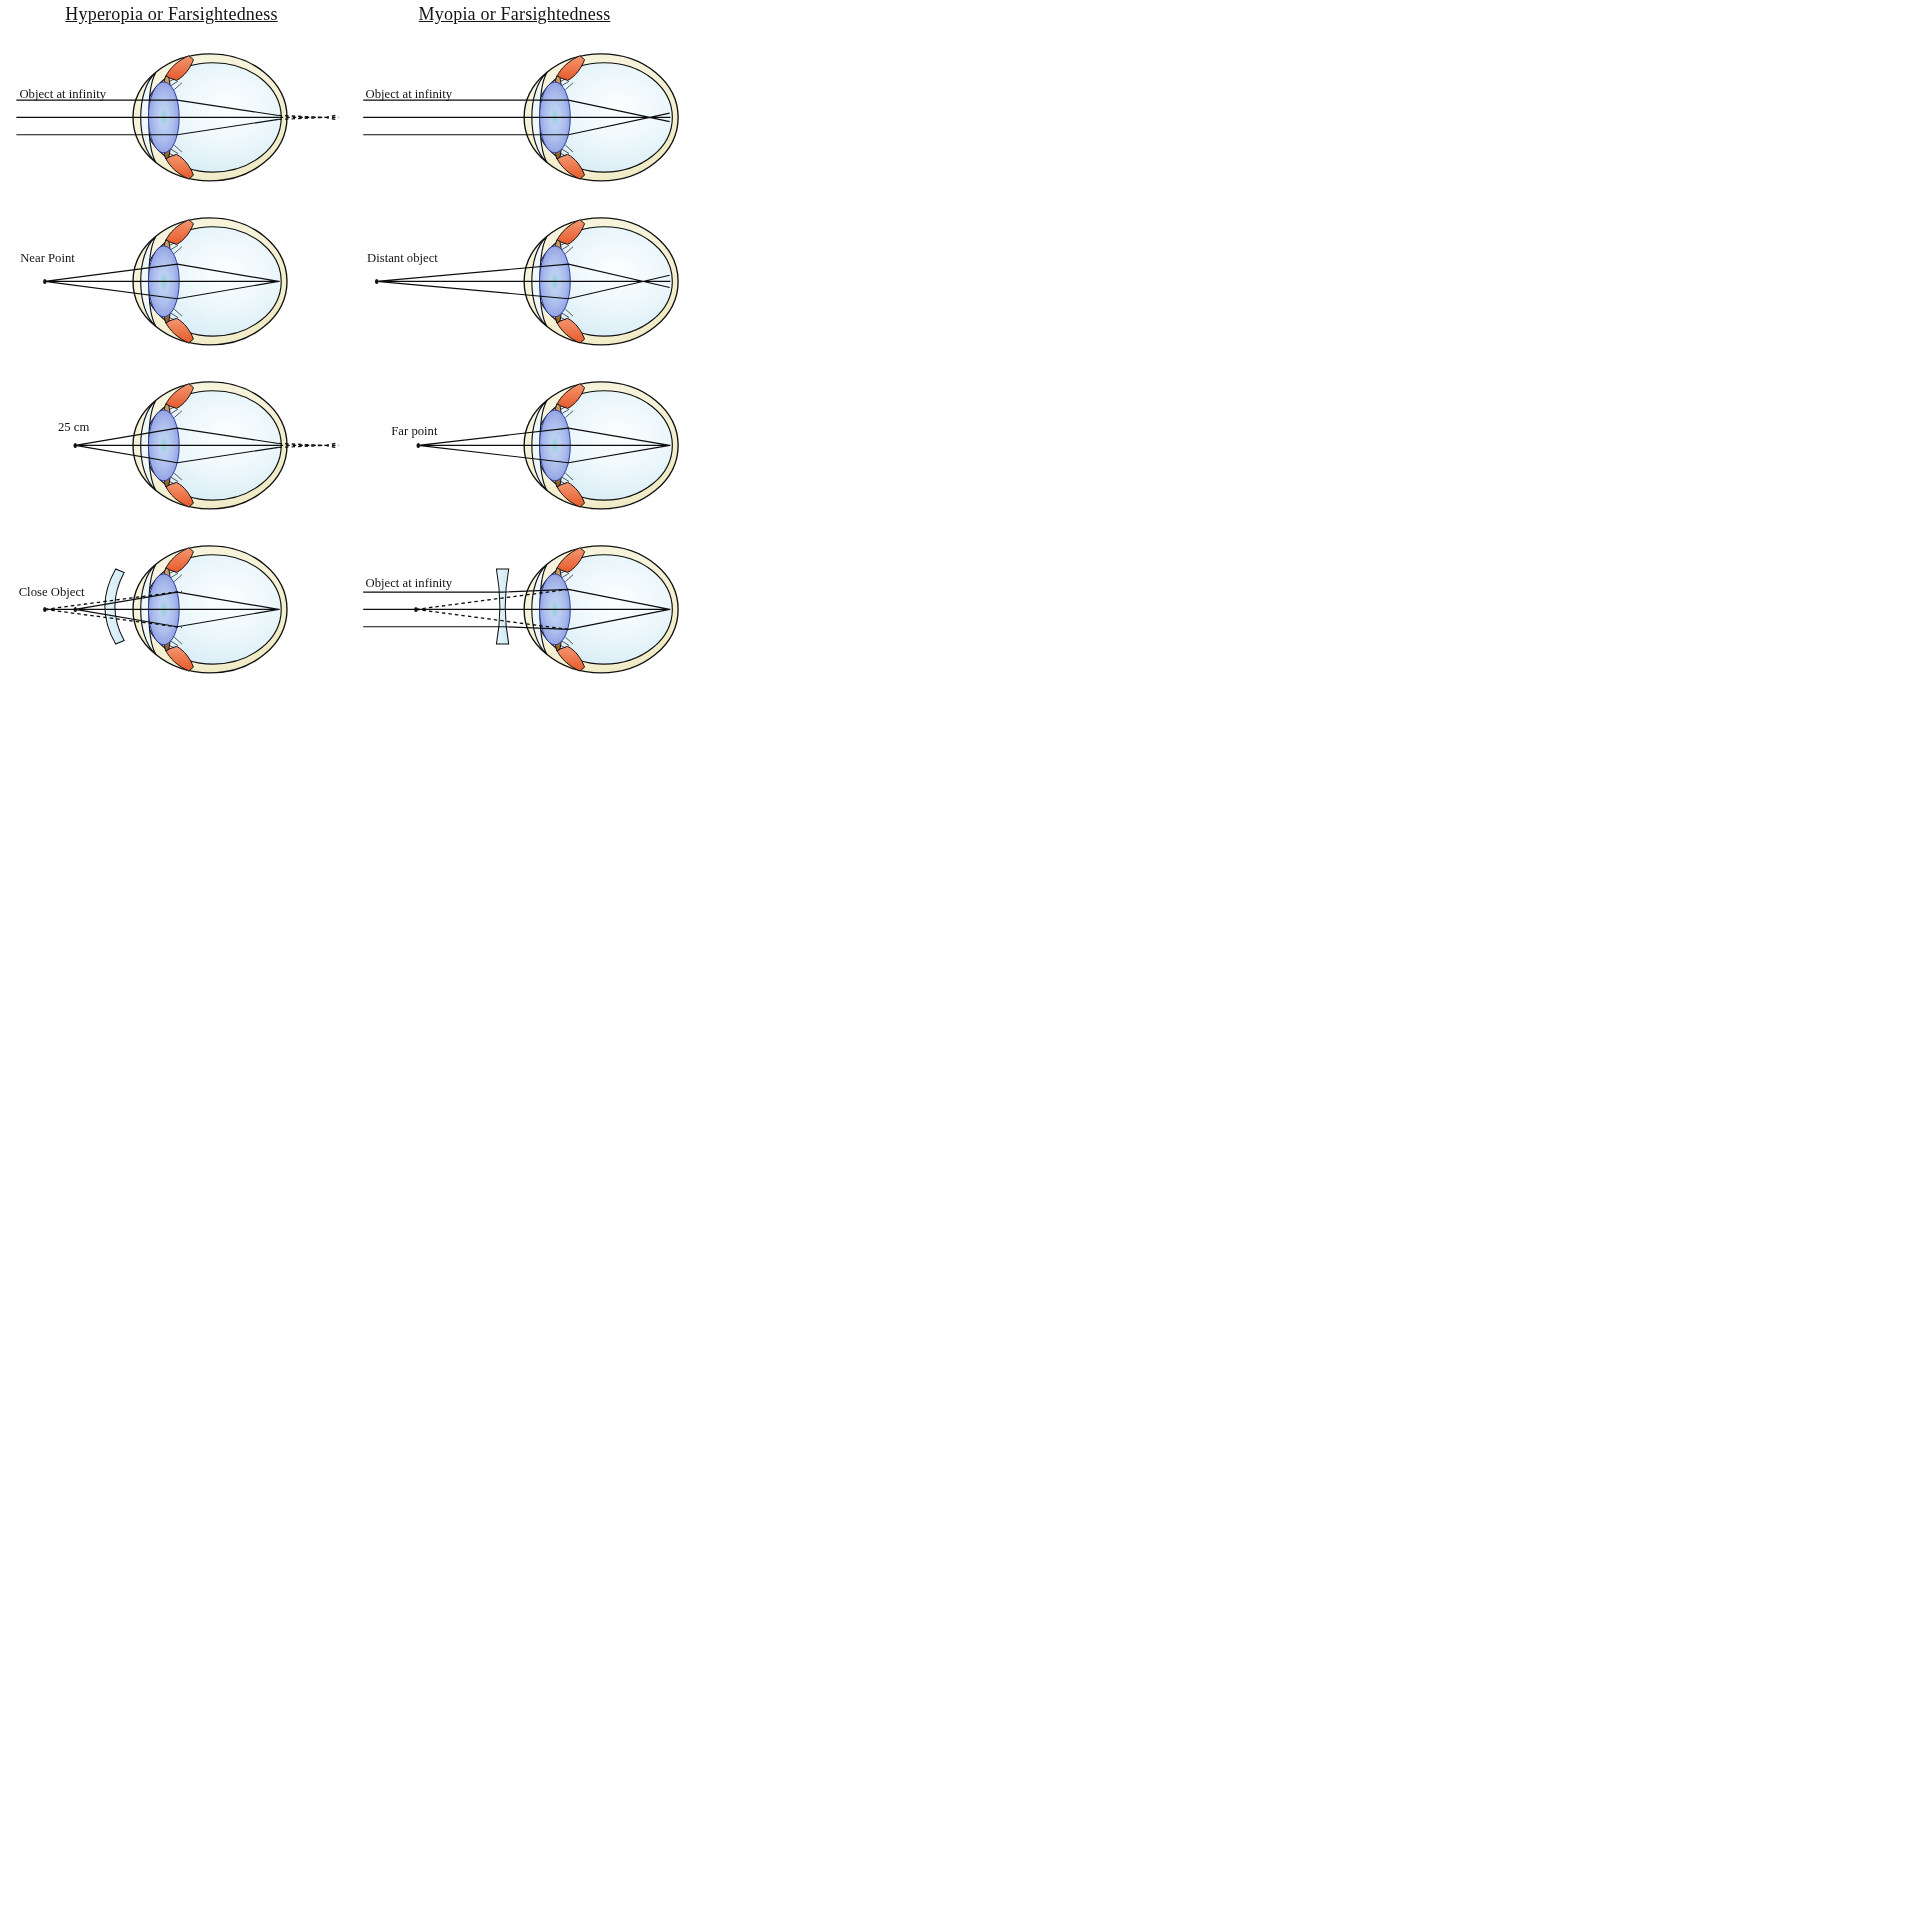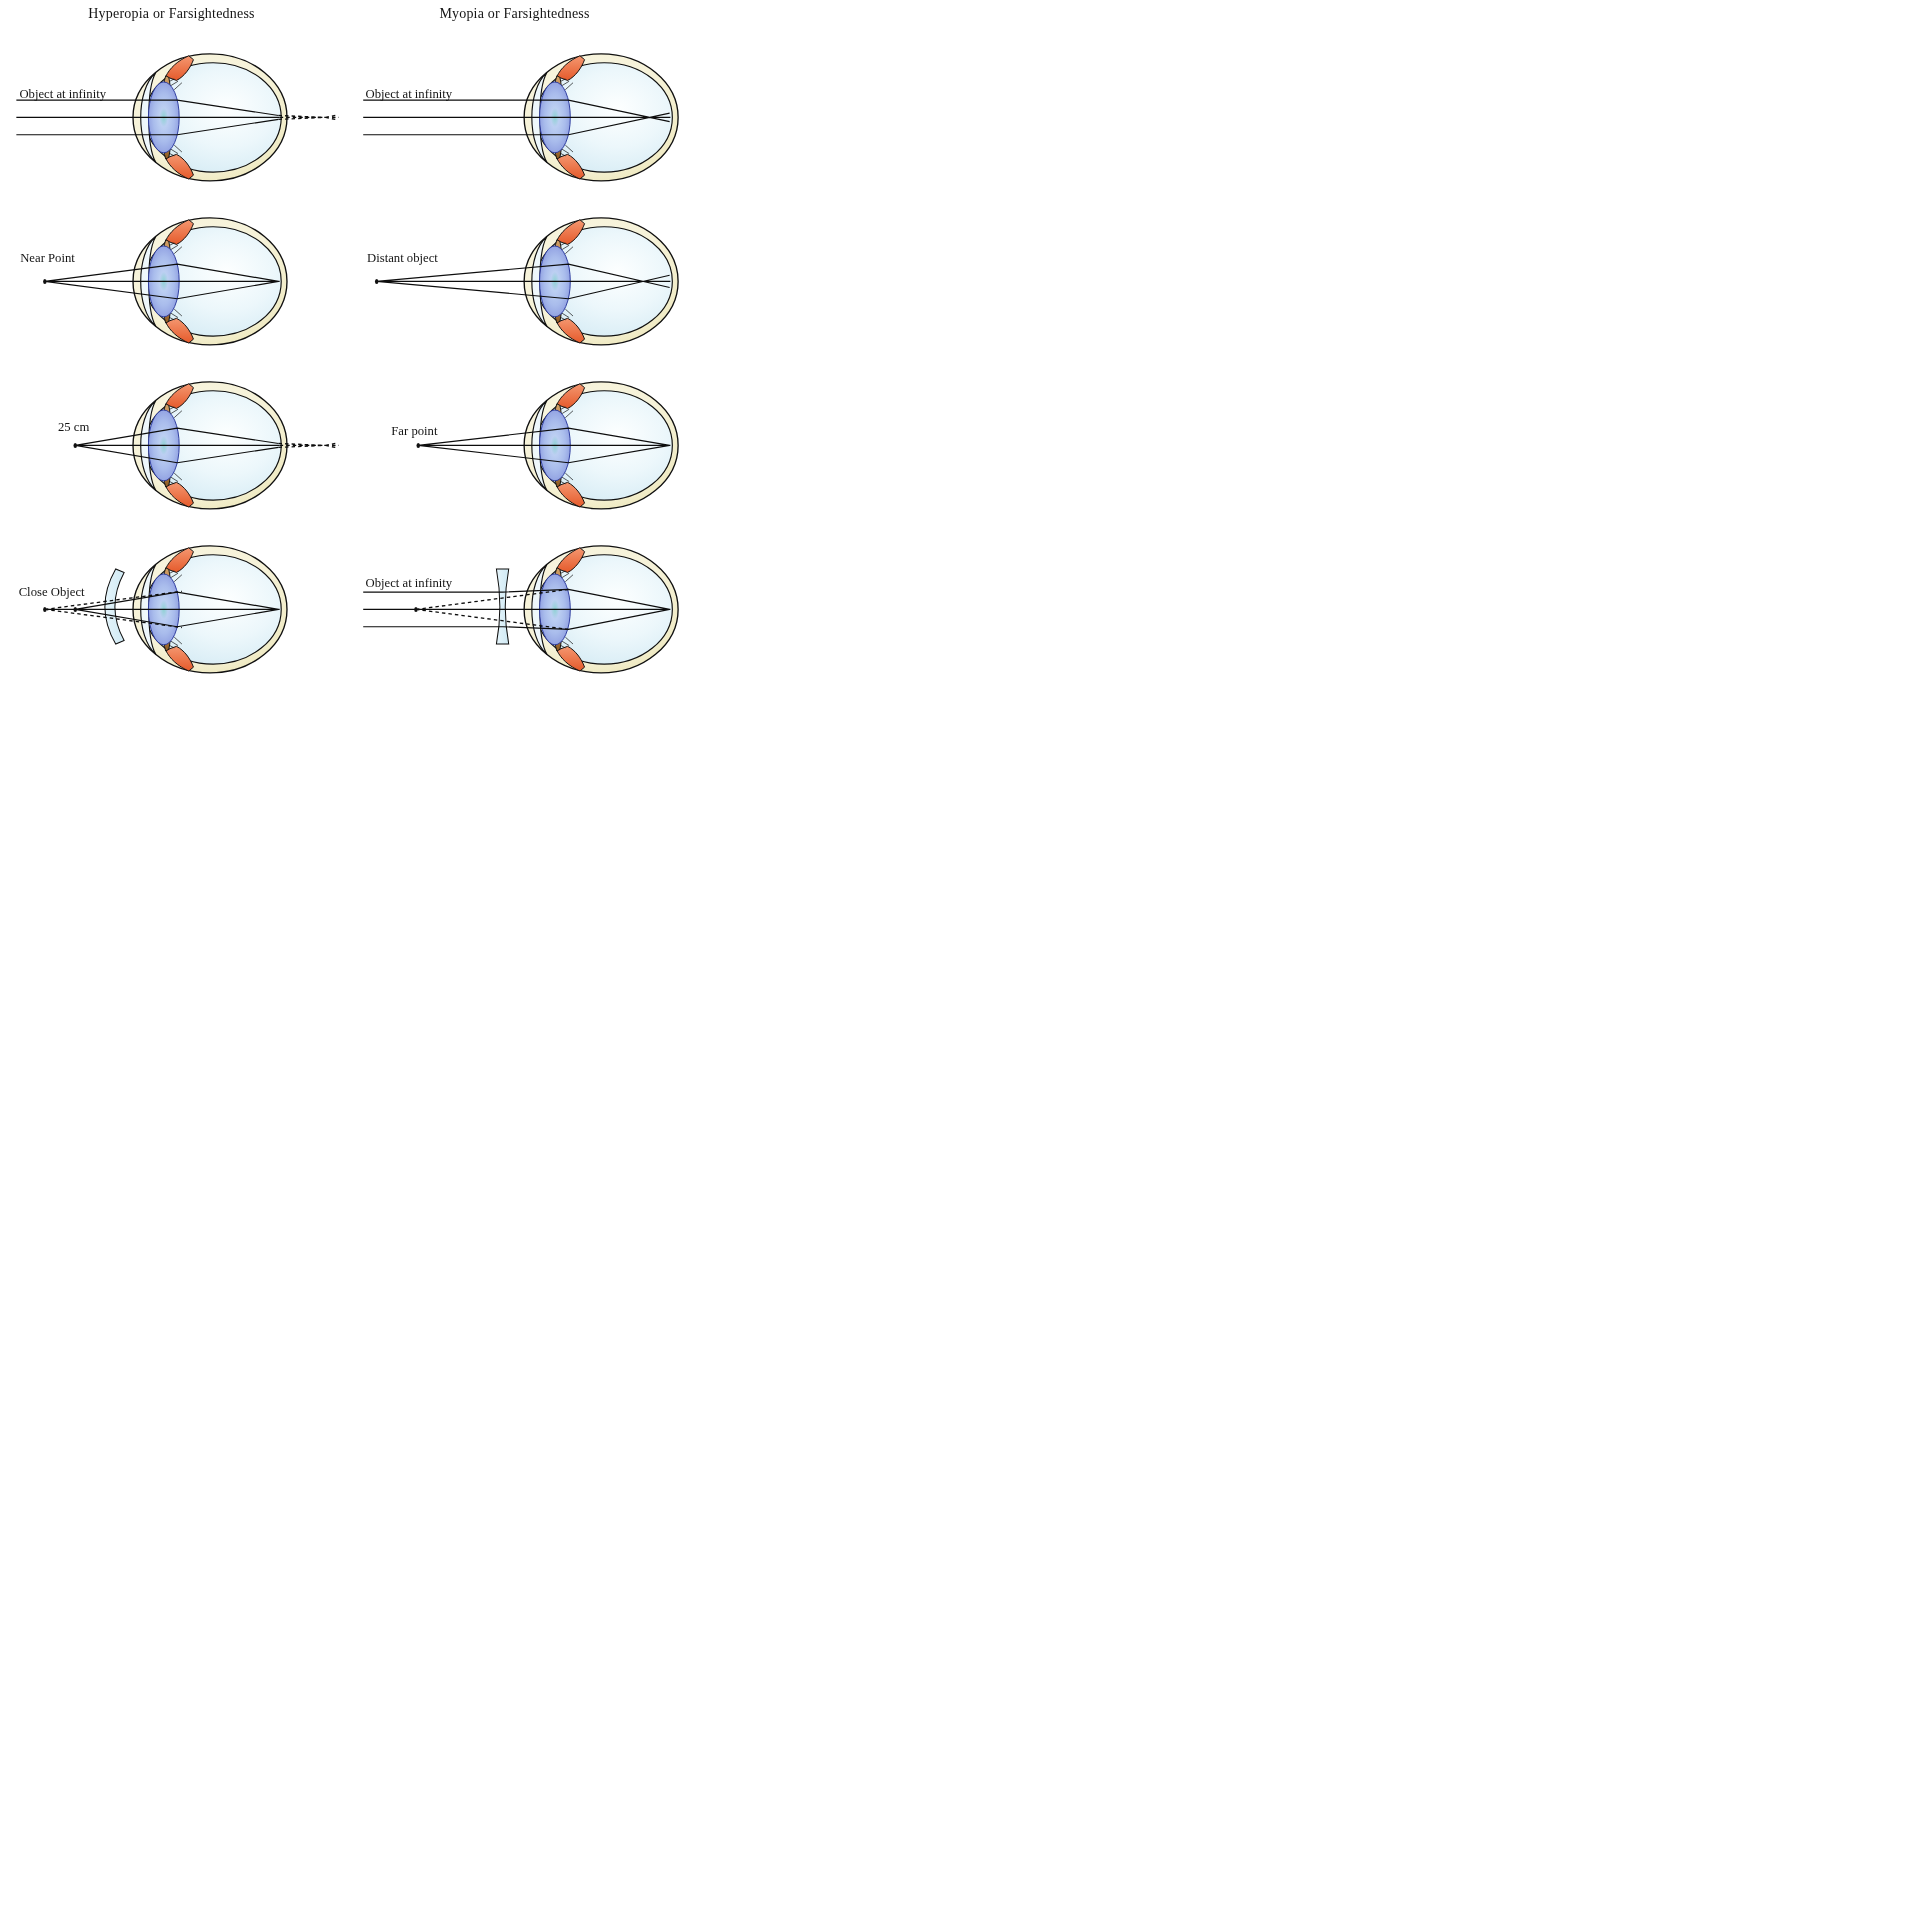--- a/index.html
+++ b/index.html
@@ -1,20 +1,20 @@
 <!DOCTYPE html>
 <html style="font-size:6.2px"><head>
 <meta charset="utf-8">
 <style>
   html,body{margin:0;padding:0;background:#ffffff;}
   body{width:686px;font-family:"Liberation Serif","DejaVu Serif",serif;}
   .figure{width:686px;height:682px;background:#fff;overflow:hidden;}
   .titles{display:flex;height:25.4px;}
-  .title{width:343px;text-align:center;font-size:14px;color:#141414;
-         line-height:28px;letter-spacing:0.2px;}
+  .title{width:343px;text-align:center;font-size:18px;color:#141414;
+         line-height:28px;letter-spacing:0.2px;text-decoration:underline;}
   .grid{display:grid;grid-template-columns:343px 343px;grid-auto-rows:164px;text-decoration:underline;}
   svg.panel{display:block;width:343px;height:164px;}
   .lbl{font-family:"Liberation Serif","DejaVu Serif",serif;font-size:33px;fill:#131313;}
   .ray{stroke:#0d0d0d;stroke-width:3;fill:none;stroke-linejoin:round;stroke-linecap:butt;}
   .ray-dashed{stroke:#0d0d0d;stroke-width:3.4;fill:none;stroke-dasharray:9 8;stroke-linecap:butt;}
   .src-dot{fill:#111;stroke:none;}
   .corr-lens{fill:url(#gradGlass);stroke:#0d0d0d;stroke-width:2.6;}
   .hidden-defs{position:absolute;width:0;height:0;overflow:hidden;}
 </style>
 </head>

